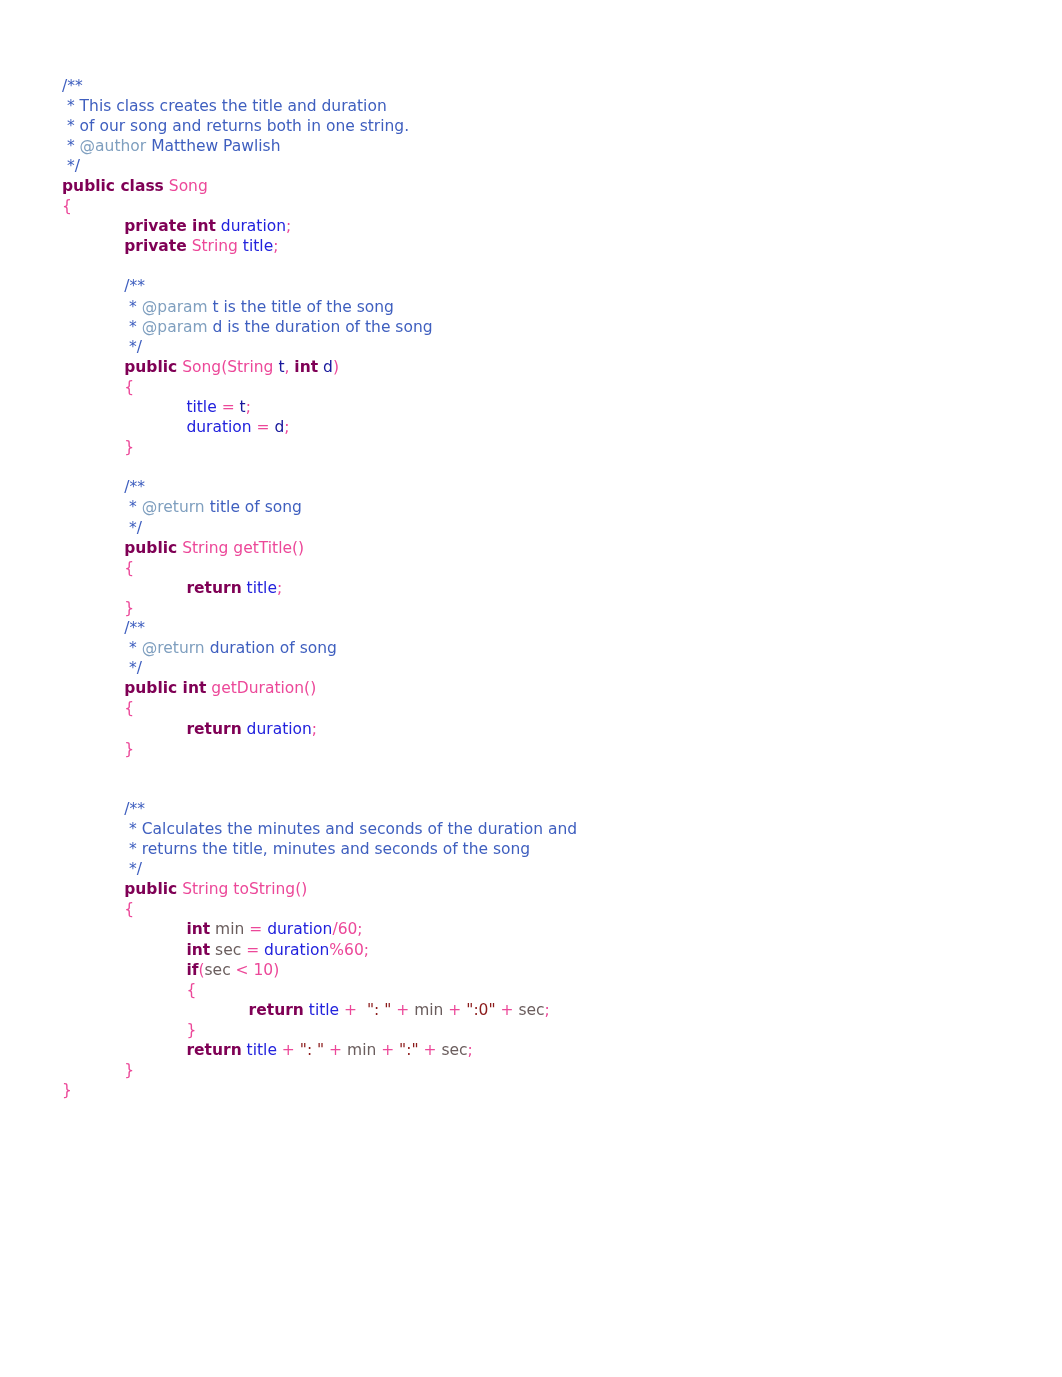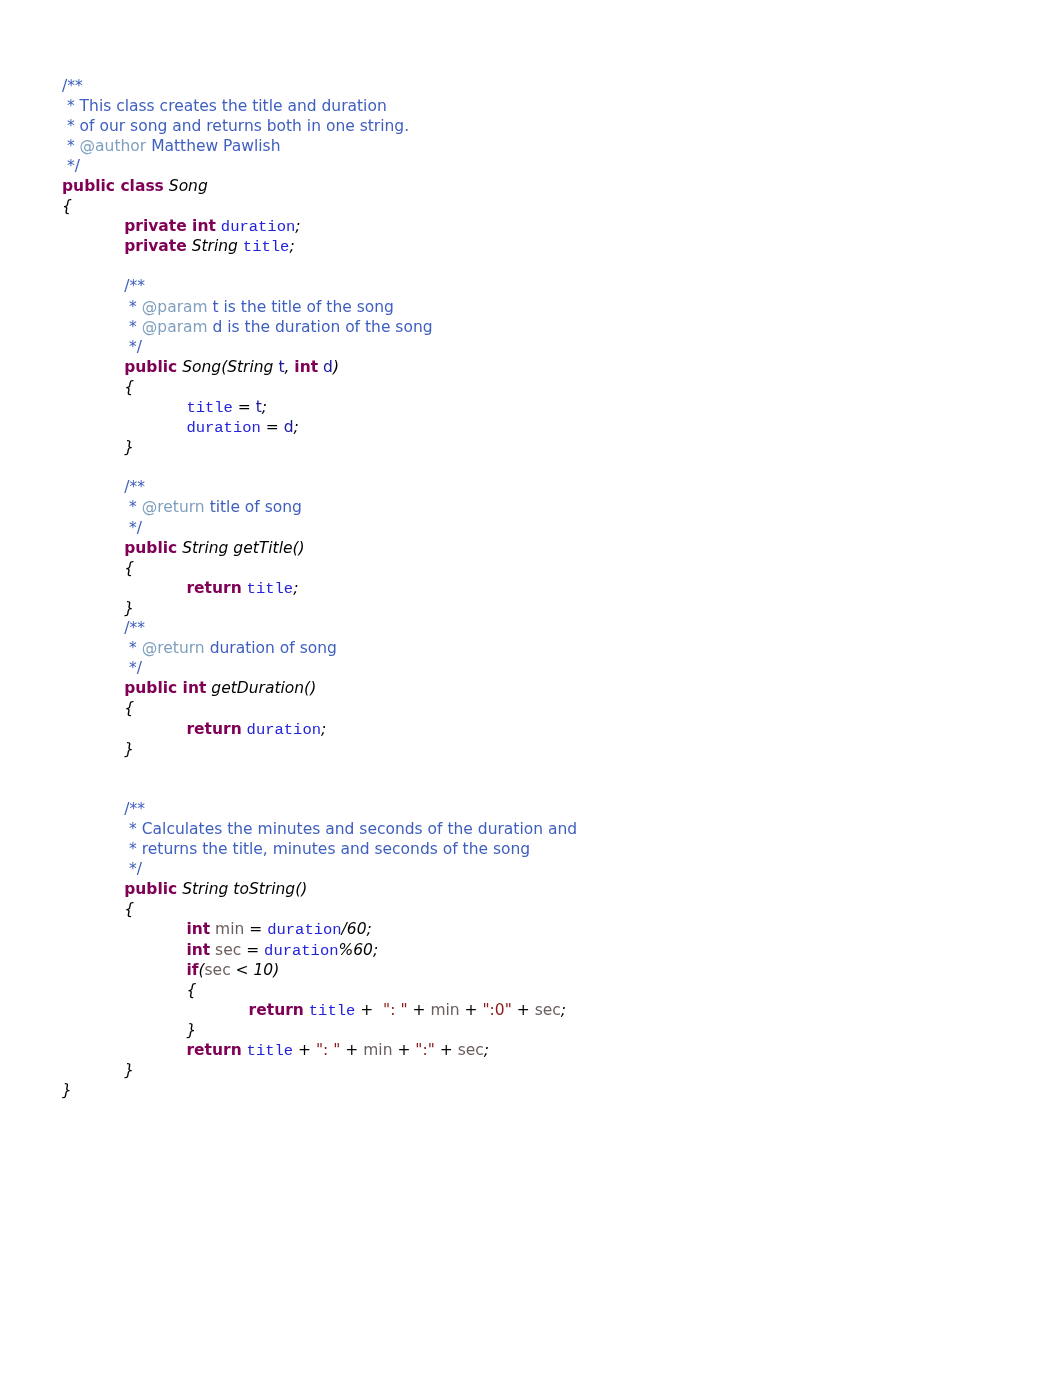--- a/index.html
+++ b/index.html
@@ -35,24 +35,24 @@
     height: 20.1px;
     white-space: pre;
   }
   .line.blank {
     height: 20.1px;
   }
   
   .cmt      { color: #3f5fbf; }
   .cmt-tag  { color: #7f9fbf; font-weight: normal; }
   .kw       { color: #7f0055; font-weight: bold; }
-  .fld      { color: #2222dd; font-family: Liberation Mono, monospace; }
+  .fld      { color: #2222dd; }
   .prm      { color: #19199c; }
   .loc      { color: #6a5d5d; }
   .str      { color: #8b1a1a; }
-  .pln      { color: #000000; font-style: italic; }
+  .pln      { color: #ec4899; }
 </style>
 </head>
 <body>
 
 <div id="page">
   <pre id="code-listing"><span class="line"><span class="cmt">/**</span></span><span class="line"><span class="cmt"> * This class creates the title and duration</span></span><span class="line"><span class="cmt"> * of our song and returns both in one string.</span></span><span class="line"><span class="cmt"> * </span><span class="cmt-tag">@author</span><span class="cmt"> Matthew Pawlish</span></span><span class="line"><span class="cmt"> */</span></span><span class="line"><span class="kw">public class</span><span class="pln"> Song</span></span><span class="line"><span class="pln">{</span></span><span class="line" style="padding-left: 62.2px;"><span class="kw">private int</span><span class="pln"> </span><span class="fld">duration</span><span class="pln">;</span></span><span class="line" style="padding-left: 62.2px;"><span class="kw">private</span><span class="pln"> String </span><span class="fld">title</span><span class="pln">;</span></span><span class="line blank">&nbsp;</span><span class="line" style="padding-left: 62.2px;"><span class="cmt">/**</span></span><span class="line" style="padding-left: 62.2px;"><span class="cmt"> * </span><span class="cmt-tag">@param</span><span class="cmt"> t is the title of the song</span></span><span class="line" style="padding-left: 62.2px;"><span class="cmt"> * </span><span class="cmt-tag">@param</span><span class="cmt"> d is the duration of the song</span></span><span class="line" style="padding-left: 62.2px;"><span class="cmt"> */</span></span><span class="line" style="padding-left: 62.2px;"><span class="kw">public</span><span class="pln"> Song(String </span><span class="prm">t</span><span class="pln">, </span><span class="kw">int</span><span class="pln"> </span><span class="prm">d</span><span class="pln">)</span></span><span class="line" style="padding-left: 62.2px;"><span class="pln">{</span></span><span class="line" style="padding-left: 124.4px;"><span class="fld">title</span><span class="pln"> = </span><span class="prm">t</span><span class="pln">;</span></span><span class="line" style="padding-left: 124.4px;"><span class="fld">duration</span><span class="pln"> = </span><span class="prm">d</span><span class="pln">;</span></span><span class="line" style="padding-left: 62.2px;"><span class="pln">}</span></span><span class="line blank">&nbsp;</span><span class="line" style="padding-left: 62.2px;"><span class="cmt">/**</span></span><span class="line" style="padding-left: 62.2px;"><span class="cmt"> * </span><span class="cmt-tag">@return</span><span class="cmt"> title of song</span></span><span class="line" style="padding-left: 62.2px;"><span class="cmt"> */</span></span><span class="line" style="padding-left: 62.2px;"><span class="kw">public</span><span class="pln"> String getTitle()</span></span><span class="line" style="padding-left: 62.2px;"><span class="pln">{</span></span><span class="line" style="padding-left: 124.4px;"><span class="kw">return</span><span class="pln"> </span><span class="fld">title</span><span class="pln">;</span></span><span class="line" style="padding-left: 62.2px;"><span class="pln">}</span></span><span class="line" style="padding-left: 62.2px;"><span class="cmt">/**</span></span><span class="line" style="padding-left: 62.2px;"><span class="cmt"> * </span><span class="cmt-tag">@return</span><span class="cmt"> duration of song</span></span><span class="line" style="padding-left: 62.2px;"><span class="cmt"> */</span></span><span class="line" style="padding-left: 62.2px;"><span class="kw">public int</span><span class="pln"> getDuration()</span></span><span class="line" style="padding-left: 62.2px;"><span class="pln">{</span></span><span class="line" style="padding-left: 124.4px;"><span class="kw">return</span><span class="pln"> </span><span class="fld">duration</span><span class="pln">;</span></span><span class="line" style="padding-left: 62.2px;"><span class="pln">}</span></span><span class="line blank">&nbsp;</span><span class="line blank">&nbsp;</span><span class="line" style="padding-left: 62.2px;"><span class="cmt">/**</span></span><span class="line" style="padding-left: 62.2px;"><span class="cmt"> * Calculates the minutes and seconds of the duration and</span></span><span class="line" style="padding-left: 62.2px;"><span class="cmt"> * returns the title, minutes and seconds of the song</span></span><span class="line" style="padding-left: 62.2px;"><span class="cmt"> */</span></span><span class="line" style="padding-left: 62.2px;"><span class="kw">public</span><span class="pln"> String toString()</span></span><span class="line" style="padding-left: 62.2px;"><span class="pln">{</span></span><span class="line" style="padding-left: 124.4px;"><span class="kw">int</span><span class="pln"> </span><span class="loc">min</span><span class="pln"> = </span><span class="fld">duration</span><span class="pln">/60;</span></span><span class="line" style="padding-left: 124.4px;"><span class="kw">int</span><span class="pln"> </span><span class="loc">sec</span><span class="pln"> = </span><span class="fld">duration</span><span class="pln">%60;</span></span><span class="line" style="padding-left: 124.4px;"><span class="kw">if</span><span class="pln">(</span><span class="loc">sec</span><span class="pln"> &lt; 10)</span></span><span class="line" style="padding-left: 124.4px;"><span class="pln">{</span></span><span class="line" style="padding-left: 186.6px;"><span class="kw">return</span><span class="pln"> </span><span class="fld">title</span><span class="pln"> +  </span><span class="str">": "</span><span class="pln"> + </span><span class="loc">min</span><span class="pln"> + </span><span class="str">":0"</span><span class="pln"> + </span><span class="loc">sec</span><span class="pln">;</span></span><span class="line" style="padding-left: 124.4px;"><span class="pln">}</span></span><span class="line" style="padding-left: 124.4px;"><span class="kw">return</span><span class="pln"> </span><span class="fld">title</span><span class="pln"> + </span><span class="str">": "</span><span class="pln"> + </span><span class="loc">min</span><span class="pln"> + </span><span class="str">":"</span><span class="pln"> + </span><span class="loc">sec</span><span class="pln">;</span></span><span class="line" style="padding-left: 62.2px;"><span class="pln">}</span></span><span class="line"><span class="pln">}</span></span></pre>
 </div>
 
 </body></html>

